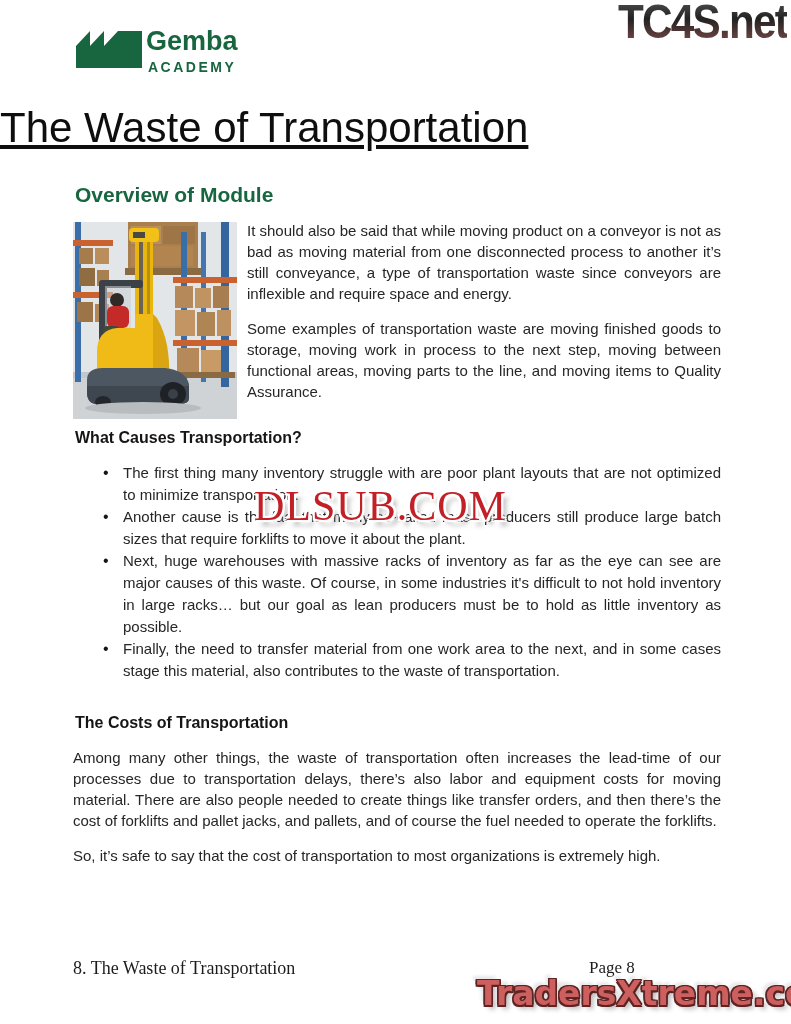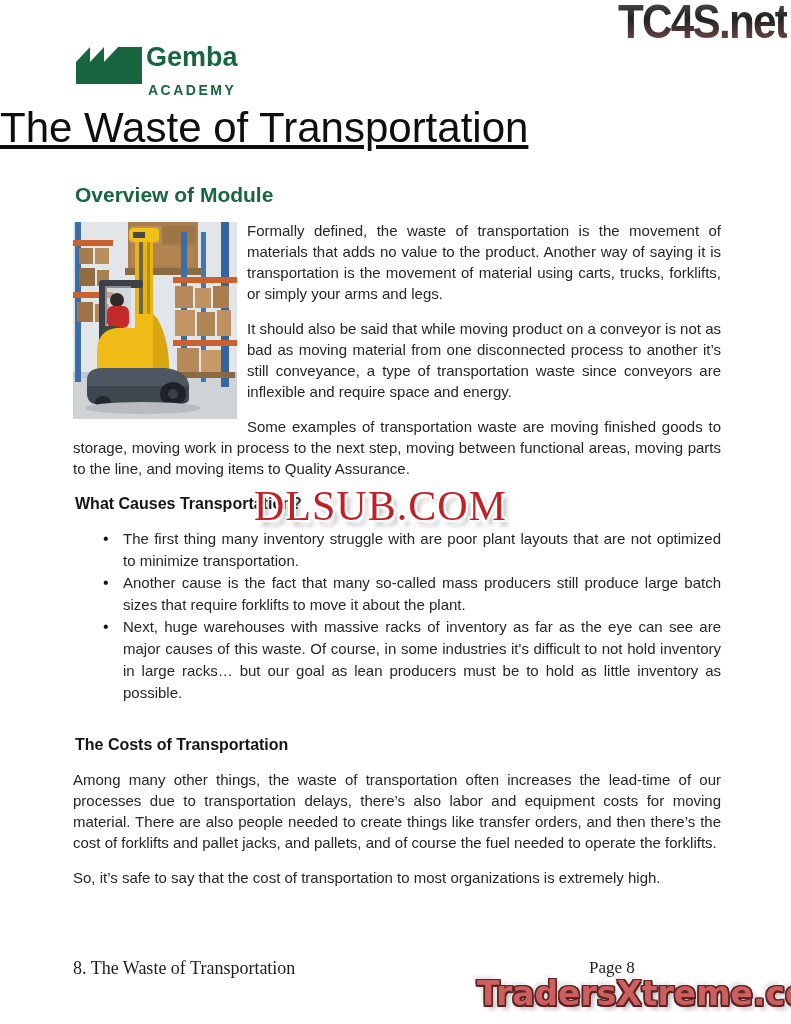--- a/index.html
+++ b/index.html
@@ -7,25 +7,25 @@
   .page {
     position:relative;
     width:791px; height:1024px;
     background:#ffffff;
     font-family:"Liberation Sans", sans-serif;
     color:#2a2a2a;
     overflow:hidden;
   }
 
   
-  .logo { position:absolute; left:76px; top:36px; display:flex; align-items:flex-start; gap:4px; }
+  .logo { position:absolute; left:76px; top:20px; display:flex; align-items:flex-start; gap:4px; }
   .logo svg { display:block; }
   .logo-text { display:flex; flex-direction:column; line-height:1; margin-top:8px; }
   .logo-name { font-size:27px; font-weight:bold; color:#17663f; letter-spacing:0px; }
-  .logo-sub  { font-size:14px; font-weight:bold; color:#17663f; letter-spacing:2.5px; margin-top:12px; margin-left:2px; }
+  .logo-sub  { font-size:14px; font-weight:bold; color:#17663f; letter-spacing:2.5px; margin-top:5px; margin-left:2px; }
 
   
   .wm-tc4s {
     position:absolute; right:4px; top:-6px;
     font-family:"Liberation Sans", sans-serif;
     font-weight:800; font-size:48px; letter-spacing:-2px;
     background:linear-gradient(to bottom, #4a4a4a 15%, #222222 45%, #7a4a48 90%);
     -webkit-background-clip:text; background-clip:text; color:transparent;
     transform:scaleX(0.88); transform-origin:right top;
   }
@@ -193,30 +193,30 @@
         <path d="M14,164 L116,164 L116,176 Q116,182 106,182 L24,182 Q14,182 14,170 Z" fill="#3e474f"></path>
 
         <ellipse cx="100" cy="172" rx="13" ry="12" fill="#1e2226"></ellipse>
         <ellipse cx="100" cy="172" rx="5" ry="5" fill="#3a4046"></ellipse>
         <ellipse cx="30" cy="180" rx="8" ry="6" fill="#23272b"></ellipse>
 
         <ellipse cx="70" cy="186" rx="58" ry="6" fill="#b8bcbe"></ellipse>
       </svg>
     </div>
 
-    <p>Formally defined, the waste of transportation is the movement of materials that adds no value to the product.  Another way of saying it is transportation is the movement of material using carts, trucks, forklifts, or simply your arms and legs.</p>
     <p>It should also be said that while moving product on a conveyor is not as bad as moving material from one disconnected process to another it’s still conveyance, a type of transportation waste since conveyors are inflexible and require space and energy.</p>
     <p>Some examples of transportation waste are moving finished goods to storage, moving work in process to the next step, moving between functional areas, moving parts to the line, and moving items to Quality Assurance.</p>
 
     <div class="section-heading">What Causes Transportation?</div>
 
     <ul class="bullets">
       <li>The first thing many inventory struggle with are poor plant layouts that are not optimized to minimize transportation.</li>
       <li>Another cause is the fact that many so-called mass producers still produce large batch sizes that require forklifts to move it about the plant.</li>
       <li>Next, huge warehouses with massive racks of inventory as far as the eye can see are major causes of this waste.  Of course, in some industries it's difficult to not hold inventory in large racks… but our goal as lean producers must be to hold as little inventory as possible.</li>
+      <li>Finally, the need to transfer material from one work area to the next, and in some cases stage this material, also contributes to the waste of transportation.</li>
     </ul>
 
     <div class="section-heading costs-heading">The Costs of Transportation</div>
 
     <p>Among many other things, the waste of transportation often increases the lead-time of our processes due to transportation delays, there’s also labor and equipment costs for moving material.  There are also people needed to create things like transfer orders, and then there’s the cost of forklifts and pallet jacks, and pallets, and of course the fuel needed to operate the forklifts.</p>
     <p>So, it’s safe to say that the cost of transportation to most organizations is extremely high.</p>
   </div>
 
   <div class="footer-left">8. The Waste of Transportation</div>
   <div class="footer-right">Page 8</div>

